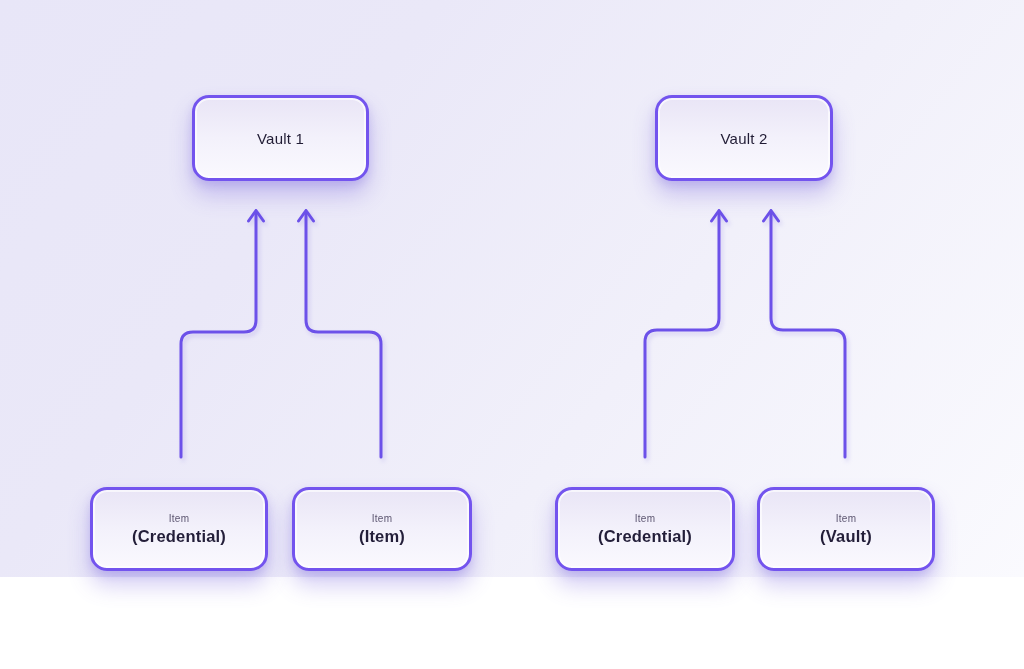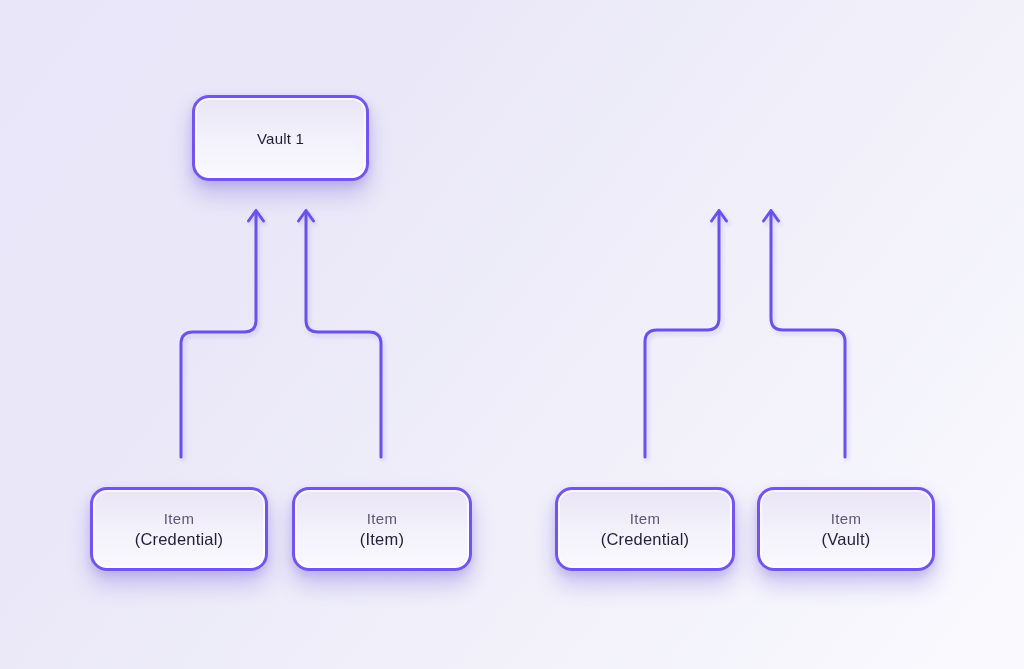--- a/index.html
+++ b/index.html
@@ -6,21 +6,21 @@
     margin: 0;
     padding: 0;
     width: 1024px;
     height: 669px;
     overflow: hidden;
     font-family: "Liberation Sans", sans-serif;
   }
   .canvas {
     position: relative;
     width: 1024px;
-    height: 669px;
+    height: 577px;
     background: linear-gradient(128deg, #e8e6f8 0%, #eae8f8 30%, #f1f0fa 62%, #fafafe 100%);
   }
   .connectors {
     position: absolute;
     left: 0; top: 0;
     width: 1024px;
     height: 669px;
     pointer-events: none;
   }
   .connectors path {
@@ -47,27 +47,27 @@
     justify-content: center;
     text-align: center;
   }
   .vault-label {
     font-size: 15px;
     font-weight: 500;
     color: #211c35;
     letter-spacing: 0.2px;
   }
   .item-title {
-    font-size: 15px;
+    font-size: 10px;
     color: #5d5671;
     letter-spacing: 0.3px;
   }
   .item-subtitle {
     font-size: 16.5px;
-    font-weight: 400;
+    font-weight: 700;
     color: #231e39;
     margin-top: 3px;
     letter-spacing: 0.2px;
   }
   
   #vault1 { left: 192px; top: 95px;  width: 177px; height: 86px; }
   #vault2 { left: 655px; top: 95px;  width: 178px; height: 86px; }
   #item1  { left: 90px;  top: 487px; width: 178px; height: 84px; }
   #item2  { left: 292px; top: 487px; width: 180px; height: 84px; }
   #item3  { left: 555px; top: 487px; width: 180px; height: 84px; }
@@ -98,20 +98,23 @@
     <g>
       <path d="M 845 457 V 342 Q 845 330 833 330 H 783 Q 771 330 771 318 V 213"></path>
       <path d="M 763.5 221 L 771 210.5 L 778.5 221"></path>
     </g>
   </svg>
 
   <div class="node" id="vault1">
     <span class="vault-label">Vault 1</span>
   </div>
 
+  <div class="node" id="vault2">
+    <span class="vault-label">Vault 2</span>
+  </div>
 
   <div class="node" id="item1">
     <span class="item-title">Item</span>
     <span class="item-subtitle">(Credential)</span>
   </div>
 
   <div class="node" id="item2">
     <span class="item-title">Item</span>
     <span class="item-subtitle">(Item)</span>
   </div>

